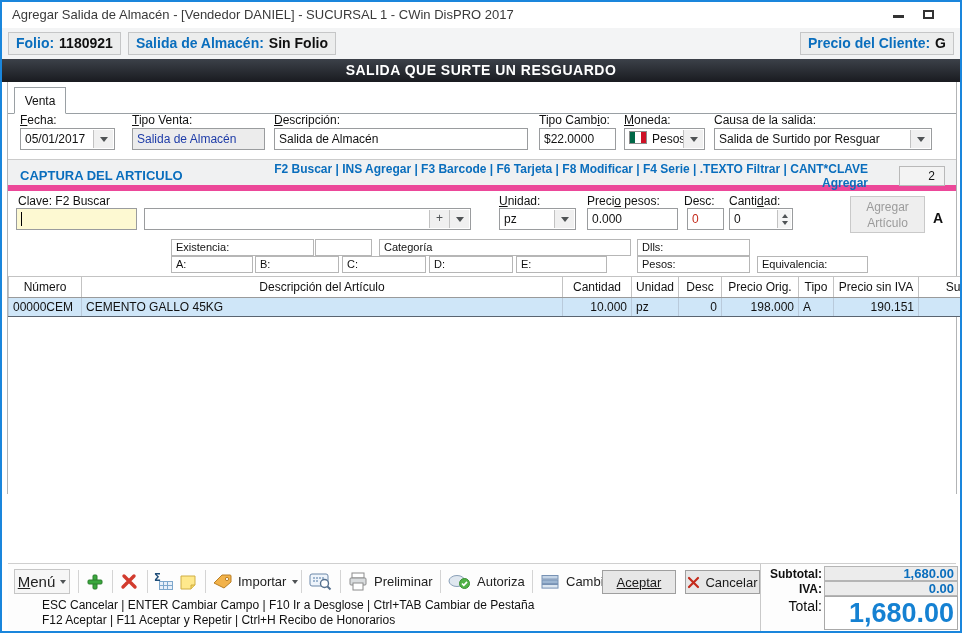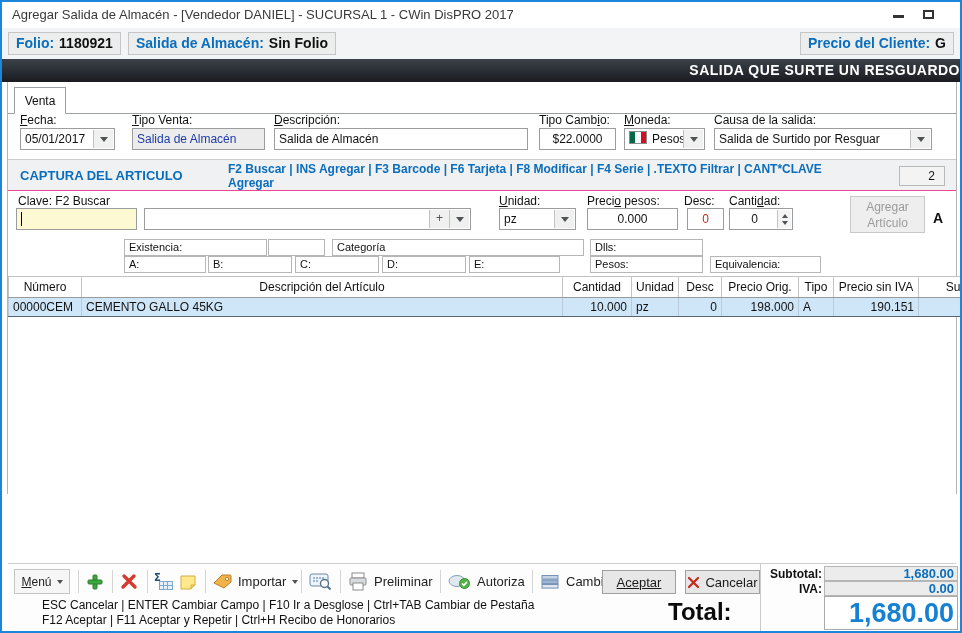--- a/index.html
+++ b/index.html
@@ -12,82 +12,82 @@
   .btn-min{right:56px;top:13px;width:11px;height:3px;background:#333;}
   .btn-max{right:26px;top:8px;width:11px;height:9px;border:2px solid #333;background:#fff;}
   
   .foliostrip{left:0;top:26px;width:100%;height:31px;background:#f3f4f5;}
   .fbox{top:4px;height:23px;background:#eceded;border:1px solid #c5c6c7;font-weight:bold;font-size:14px;
         line-height:21px;padding:0 7px;white-space:nowrap;}
   .fbox .lab{color:#0a6ebd;}
   .fbox .val{color:#101010;margin-left:5px;}
   
   .banner{left:0;top:57px;width:100%;height:23px;background:linear-gradient(#3c4149,#191b20);
-          color:#fff;font-weight:bold;font-size:14px;text-align:right;line-height:23px;letter-spacing:.5px;}
+          color:#fff;font-weight:bold;font-size:14px;text-align:center;line-height:23px;letter-spacing:.5px;}
   
   .content{left:5px;top:80px;width:950px;height:412px;background:#fff;border:1px solid #b2b4b6;border-top:none;}
   
   .tabstrip{left:0;top:3px;width:100%;height:29px;border-bottom:1px solid #9aa0a4;}
   .tab{left:6px;top:2px;width:52px;height:27px;background:#fff;border:1px solid #9aa0a4;border-bottom:1px solid #fff;
        font-size:12px;text-align:center;line-height:26px;}
   
   .flabel{font-size:12px;color:#111;white-space:nowrap;}
   .field{height:22px;background:#fff;border:1px solid #9a9c9e;font-size:12px;line-height:20px;padding:0 4px;
          white-space:nowrap;overflow:hidden;}
   .field.ro{background:#ececec;color:#1e3ca8;}
-  .field.right{text-align:center;}
+  .field.right{text-align:left;}
   .combo-btn{position:absolute;top:1px;right:1px;width:19px;height:18px;background:#f0f0f0;border-left:1px solid #c2c2c2;
              display:flex;align-items:center;justify-content:center;}
   .tri-d{width:0;height:0;border-left:4px solid transparent;border-right:4px solid transparent;border-top:5px solid #4f5355;}
   .tri-u{width:0;height:0;border-left:3px solid transparent;border-right:3px solid transparent;border-bottom:4px solid #4f5355;}
   .tri-d.sm{border-left-width:3px;border-right-width:3px;border-top-width:4px;}
   .flag{display:inline-block;width:16px;height:11px;border:1px solid #8d8d8d;vertical-align:-1px;margin-right:5px;
         background:linear-gradient(to right,#006847 0 33%,#ffffff 33% 66%,#ce1126 66% 100%);}
   
-  .captura{left:0;top:77px;width:100%;height:32px;background:#f0f1f2;border-top:1px solid #cbcbcb;border-bottom:1px solid #ec4899;}
+  .captura{left:0;top:77px;width:100%;height:32px;background:#f0f1f2;border-top:1px solid #cbcbcb;border-bottom:6px solid #ec4899;}
   .cap-title{left:12px;top:0;height:32px;line-height:32px;font-size:13px;font-weight:bold;color:#0a6ebd;}
-  .hotkeys{left:220px;top:2px;width:640px;text-align:left;color:#0a6ebd;font-weight:bold;font-size:12px;line-height:14px;}
+  .hotkeys{left:220px;top:2px;width:640px;text-align:right;color:#0a6ebd;font-weight:bold;font-size:12px;line-height:14px;}
   .counter{left:891px;top:6px;width:46px;height:20px;background:#f3f3f3;border:1px solid #b9b9b9;
            font-size:12px;line-height:18px;text-align:right;padding-right:9px;}
   .yellow{left:8px;top:126px;width:121px;background:#fdf9d2;}
   .caret{left:4px;top:3px;width:1px;height:14px;background:#000;}
   .desc-combo{left:136px;top:126px;width:327px;}
   .mini-btn{position:absolute;top:1px;width:19px;height:18px;background:#f0f0f0;border-left:1px solid #c2c2c2;
             text-align:center;line-height:17px;font-size:12px;color:#4f5355;}
   .spin{position:absolute;top:1px;right:1px;width:13px;height:18px;background:#f5f5f5;border-left:1px solid #c2c2c2;
         display:flex;flex-direction:column;align-items:center;justify-content:center;gap:3px;}
   .agregar-btn{left:842px;top:114px;width:75px;height:37px;background:#eeeeee;border:1px solid #c9c9c9;color:#9b9b9b;
                font-size:12px;text-align:center;line-height:16px;padding-top:2px;}
   .ptype{left:925px;top:128px;font-size:14px;font-weight:bold;color:#111;}
   
   .ibox{background:#fff;border:1px solid #b6b6b6;height:17px;font-size:11px;line-height:15px;padding-left:4px;color:#111;
-        white-space:nowrap;overflow:hidden;}
+        white-space:nowrap;overflow:hidden;margin-left:47px;}
   
   .gridwrap{left:0;top:194px;width:948px;height:287px;background:#fff;}
   table.grid{border-collapse:collapse;table-layout:fixed;width:948px;border-top:1px solid #8f8f8f;}
   table.grid th{font-weight:normal;font-size:12px;height:20px;border:1px solid #c3c3c3;border-bottom:1px solid #9a9a9a;
                 background:#fff;text-align:center;padding:0 3px;overflow:hidden;white-space:nowrap;}
   table.grid td{font-size:12px;height:18px;border:1px solid #b9cadb;padding:0 4px;overflow:hidden;white-space:nowrap;}
   tr.sel td{background:#cfe6f8;border-bottom:1px solid #5a6470;}
   .a-right{text-align:right;margin-top:15px;} .a-left{text-align:left;}
   .c0{width:66px;} .c1{width:474px;} .c2{width:62px;} .c3{width:40px;} .c4{width:36px;}
   .c5{width:70px;} .c6{width:28px;} .c7{width:78px;} .c8{width:94px;}
   
   .bottombar{left:0;top:481px;width:100%;height:67px;border-top:1px solid #cfcfcf;background:#fdfdfd;}
   .tb-item{top:5px;height:25px;display:flex;align-items:center;font-size:13px;color:#222;white-space:nowrap;}
   .tb-sep{top:6px;width:1px;height:23px;background:#d4d4d4;}
-  .menu-btn{left:6px;width:56px;background:#f6f6f6;border:1px solid #c6c6c6;justify-content:center;gap:5px;font-size:12px;}
+  .menu-btn{left:6px;width:56px;background:#f6f6f6;border:1px solid #c6c6c6;justify-content:center;gap:5px;font-size:15px;}
   .push-btn{background:#e7e7e7;border:1px solid #9f9f9f;justify-content:center;font-size:13px;color:#1a1a1a;}
   .status{left:6px;font-size:12px;color:#101010;white-space:nowrap;margin-left:28px;}
   
   .tot-sep{left:752px;top:0;width:1px;height:67px;background:#c9c9c9;}
   .tot-label{left:690px;width:124px;text-align:right;font-weight:bold;font-size:12px;color:#101010;}
   .tot-field{left:816px;width:134px;height:15px;background:#ececec;border:1px solid #b5b5b5;
              font-weight:bold;font-size:13px;color:#0a6ebd;text-align:right;line-height:13px;padding:0 3px;}
-  .total-label{left:660px;top:34px;width:154px;font-weight:bold;font-size:24px;color:#0b0b0b;}
+  .total-label{left:660px;top:34px;width:154px;text-align:right;font-weight:normal;font-size:14px;color:#0b0b0b;}
   .total-field{left:816px;top:32px;width:134px;height:34px;background:#fff;border:1px solid #a9a9a9;
                font-weight:bold;font-size:27px;color:#1581d2;text-align:right;line-height:32px;padding:0 3px;}
   svg{display:block;}
 </style>
 </head>
 <body>
 
 <div class="window">
 
   <div class="abs titlebar">

